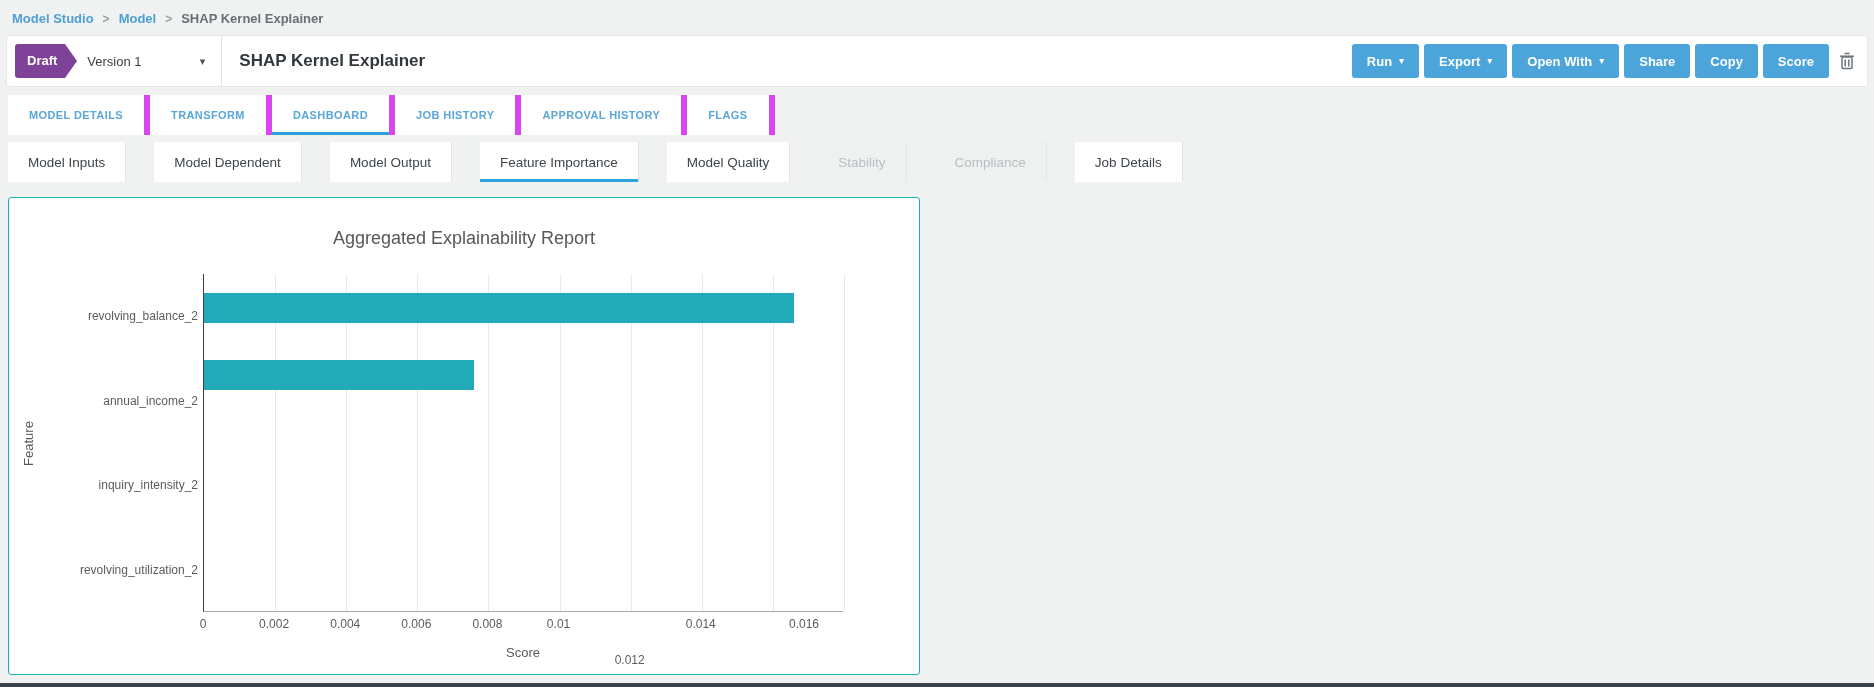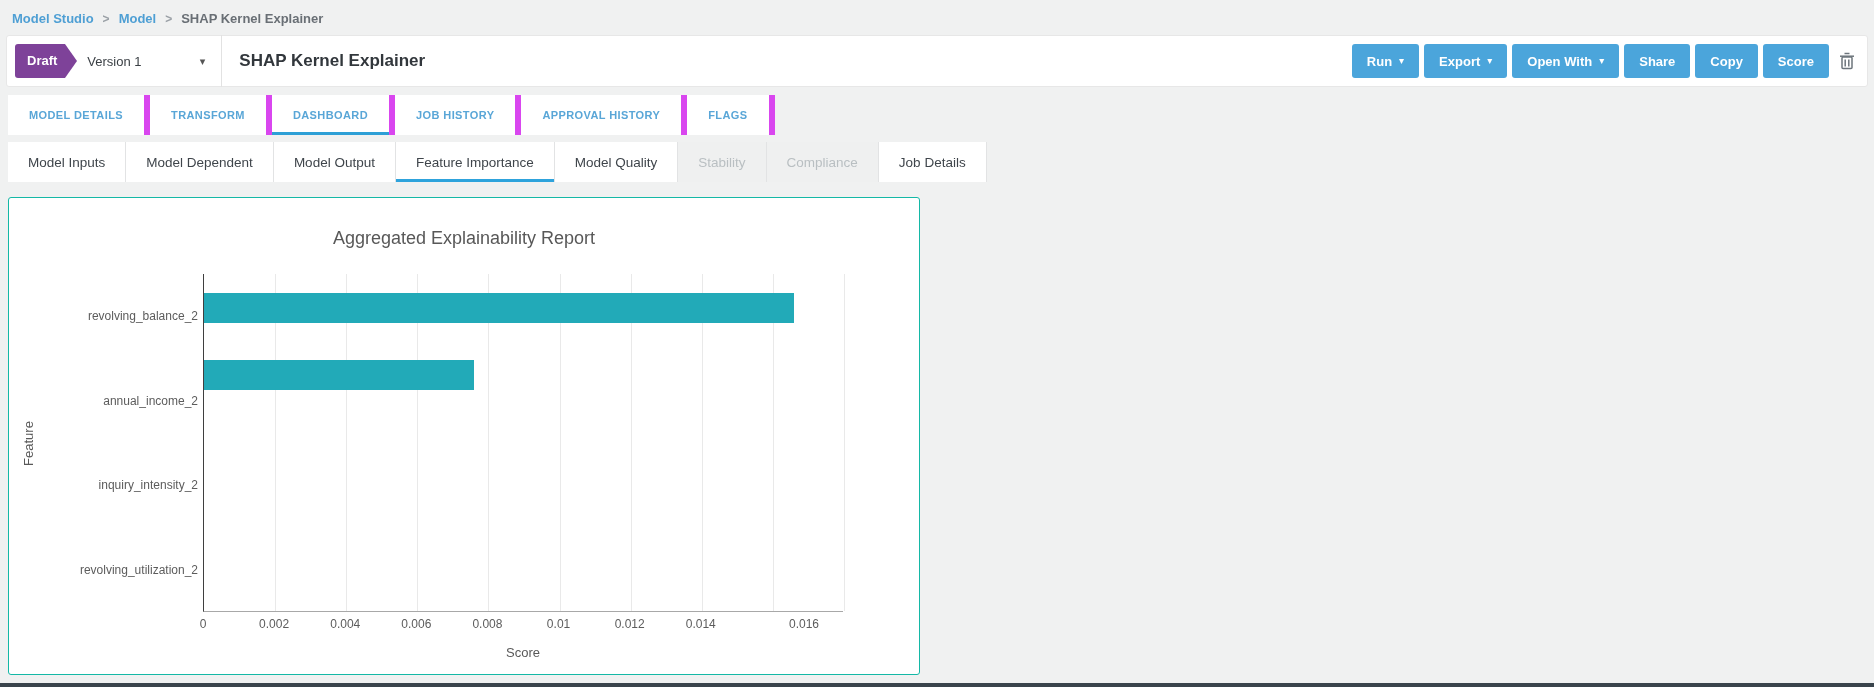--- a/index.html
+++ b/index.html
@@ -56,21 +56,21 @@
   .tabs-row { display:flex; margin:8px 0 0 8px; height:40px; }
   .tab {
     background:#fff; border-right:6px solid #d946ef; padding:0 21px;
     display:flex; align-items:center; cursor:pointer;
     font-size:11px; font-weight:700; letter-spacing:.4px; color:#59a6d7;
     text-transform:uppercase; position:relative;
   }
   .tab.active { box-shadow:inset 0 -3px 0 #2d9fd6; }
 
   
-  .subtabs-row { display:flex; margin:7px 0 0 8px; height:40px; }
+  .subtabs-row { display:flex; margin:7px 0 0 8px; height:40px;gap:28px; }
   .subtab {
     background:#fff; border-right:1px solid #e2e3e4; padding:0 20px;
     display:flex; align-items:center; cursor:pointer;
     font-size:13.5px; color:#3f454b;
   }
   .subtab.active { box-shadow:inset 0 -3px 0 #2ea3dc; }
   .subtab.disabled { color:#b9bfc2; background:#eff0f0; cursor:default; }
 
   
   .chart-card {
@@ -205,20 +205,20 @@
         <div class="bar" style="top: 86.4px; width: 270.222px; background: rgb(34, 170, 184);"></div>
       </div>
   </div>
   <div class="x-axis-ticks">
       <span class="xtick" style="left: 0px;">0</span>
       <span class="xtick" style="left: 71.1111px;">0.002</span>
       <span class="xtick" style="left: 142.222px;">0.004</span>
       <span class="xtick" style="left: 213.333px;">0.006</span>
       <span class="xtick" style="left: 284.444px;">0.008</span>
       <span class="xtick" style="left: 355.556px;">0.01</span>
-      <span class="xtick" style="left: 426.667px;">0.012</span>
+      <span class="xtick" style="left: 426.667px; margin-top: 36px;">0.012</span>
       <span class="xtick" style="left: 497.778px;">0.014</span>
       <span class="xtick" style="left: 601px;">0.016</span>
     </div>
   <div class="x-axis-title">Score</div>
 </div>
 
 <div class="bottom-strip"></div>
 
 </body></html>

